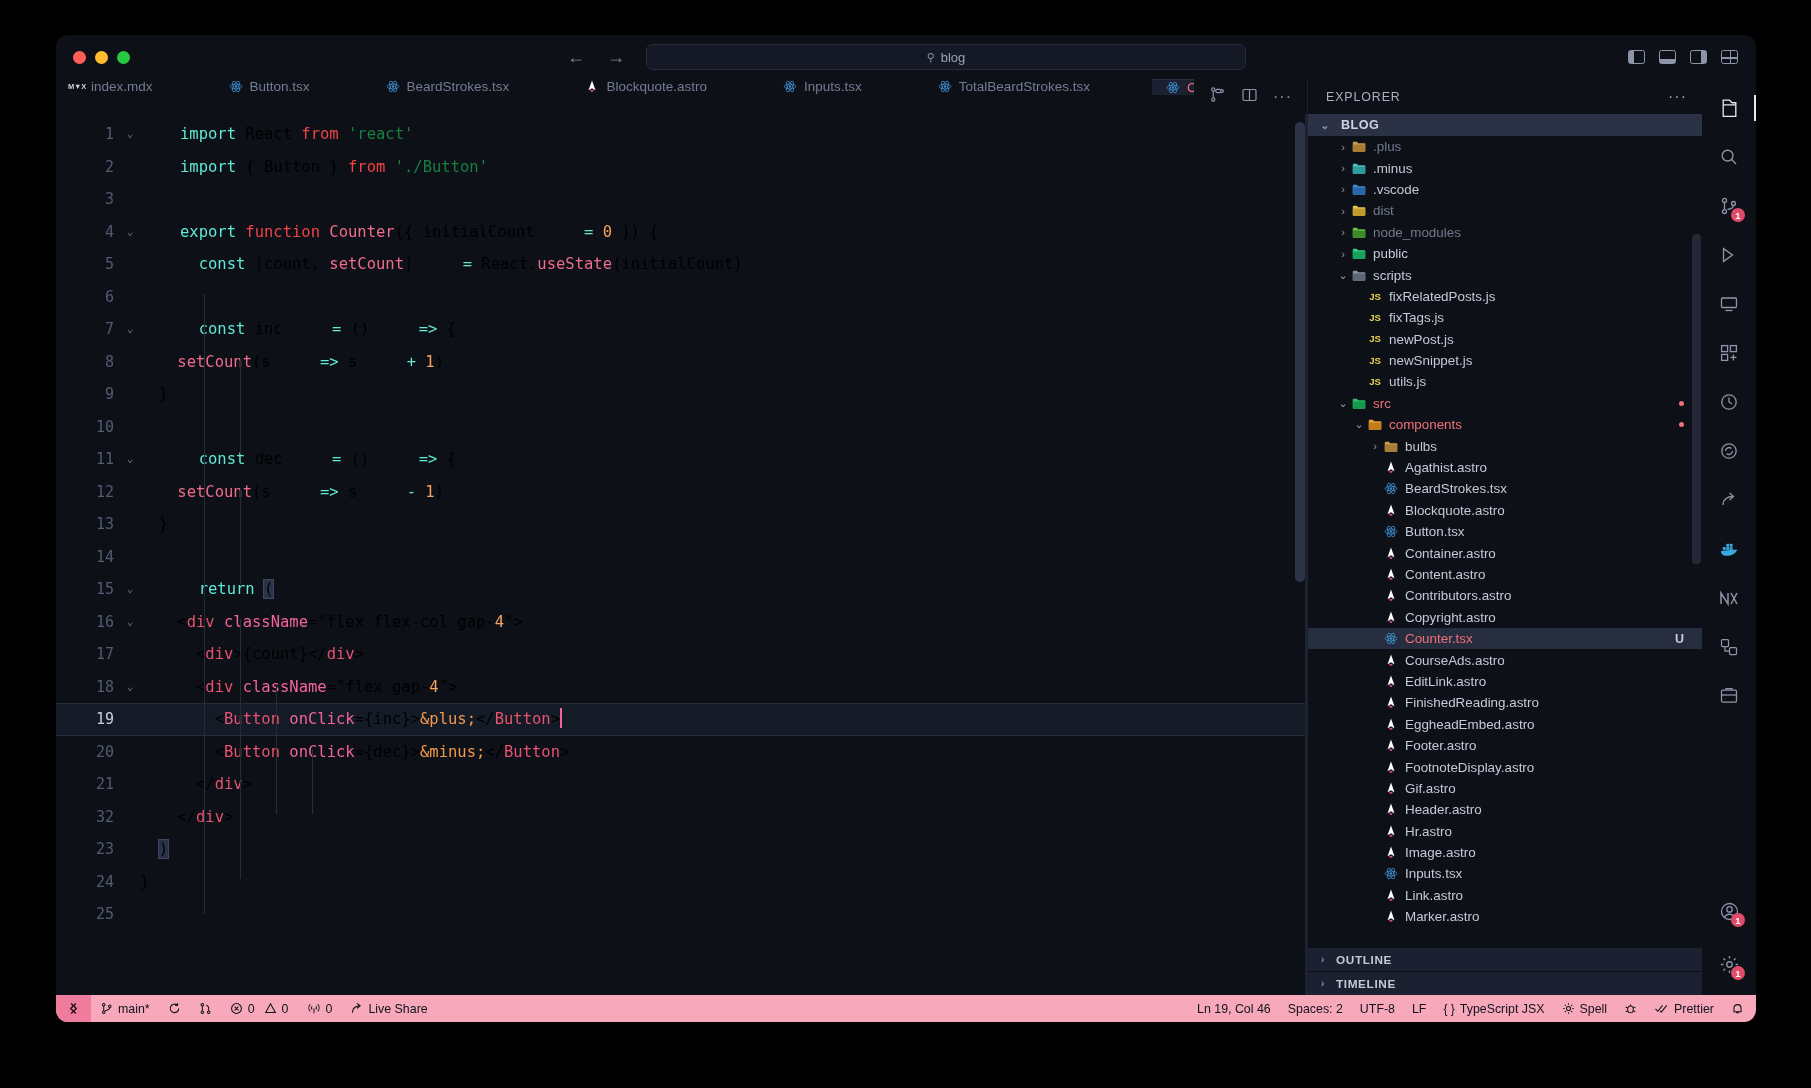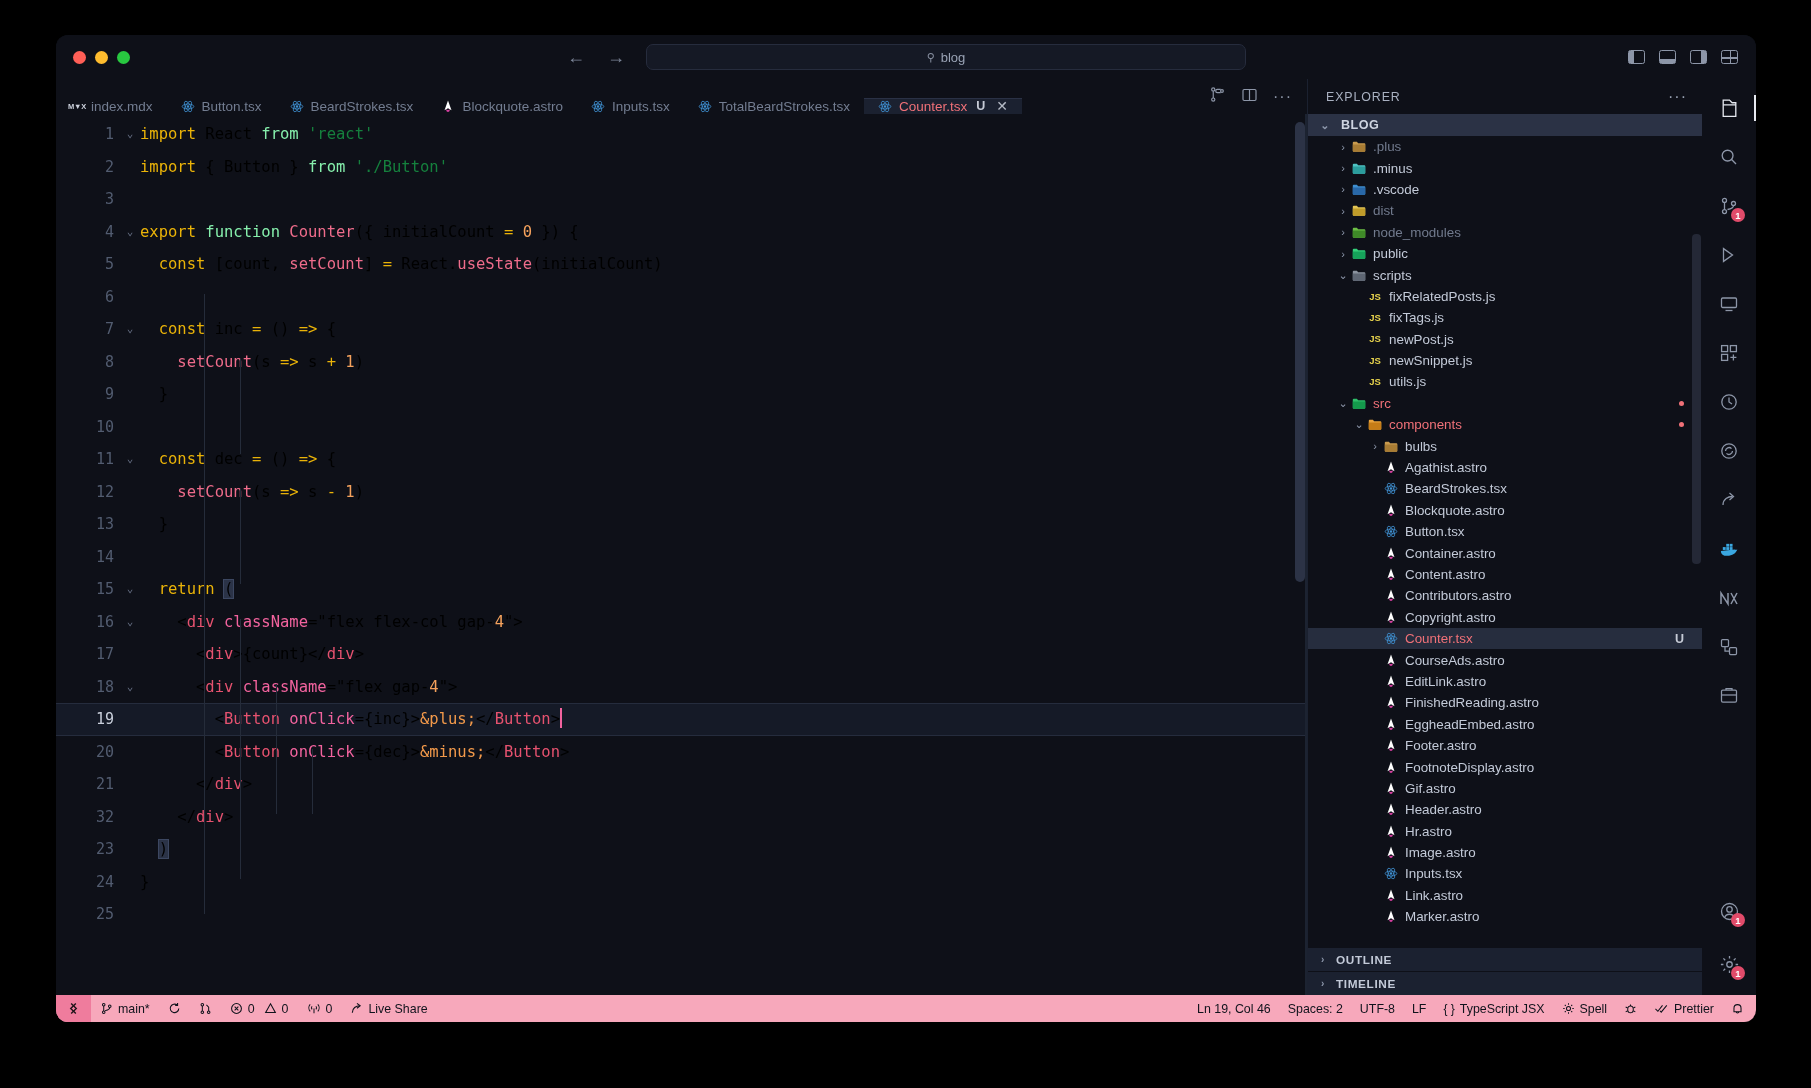--- a/index.html
+++ b/index.html
@@ -75,21 +75,21 @@
 
   .editorcol { flex: 1; display: flex; flex-direction: column; min-width: 0; background: #0e1018; }
 
   
   .tabsrow {
     height: 35px; min-height: 35px;
     background: #0e1018;
     display: flex; align-items: stretch;
     position: relative;
   }
-  .tabs { display: flex; align-items: flex-end; flex: 1; min-width: 0; overflow: hidden; }
+  .tabs { display: flex; align-items: flex-start; flex: 1; min-width: 0; overflow: hidden; gap: 48px; }
   .tab {
     display: flex; align-items: center; gap: 7px;
     padding: 0 14px;
     font-size: 13.5px;
     color: #737d91;
     background: #0e1018;
     white-space: nowrap;
     cursor: default;
     position: relative;
   }
@@ -128,22 +128,22 @@
   .cline.current::after { content:""; position:absolute; left:0; right:0; bottom:0; height:1px; background:#252c3d; }
   .ln {
     width: 64px; text-align: right; color: #5a6party; color:#525c70;
     flex: none; font-size: 15px; padding-right: 6px;
   }
   .cline.current .ln { color: #c9cfdb; }
   .fold { width: 20px; flex: none; color: #6a748a; font-size: 11px; text-align:center; }
   .ctext { white-space: pre; flex: 1; }
 
   
-  .t-kw   { color: #eab308; }  
-  .t-kw2  { color: #86efac; }
+  .t-kw   { color: #5eead4; margin-left: 40px; }  
+  .t-kw2  { color: #ef4444; }
   .t-str  { color: #15803d; }
   .t-num  { color: #f5a25d; }
   .t-fn   { color: #ef6c8b; }
   .t-tag  { color: #e6526f; }
   .t-attr { color: #f2639e; margin-top: 8px; }
   .t-ent  { color: #f2994a; }
   .caret { display:inline-block; width:1.5px; height:20px; background:#f2639e; vertical-align:-4px; }
   .brkmatch { background:#2b3347; outline: 1px solid #3c4761; }
 
   .indentguide { position:absolute; top:0; bottom:0; width:1px; background:#252c3a; }

